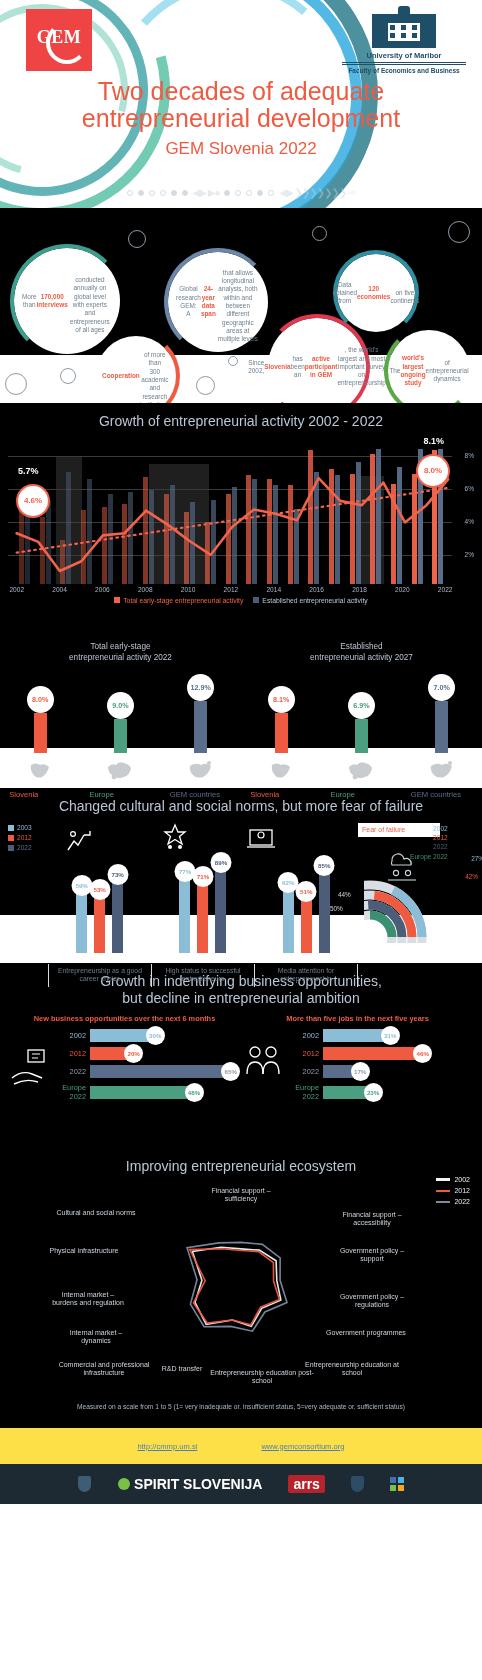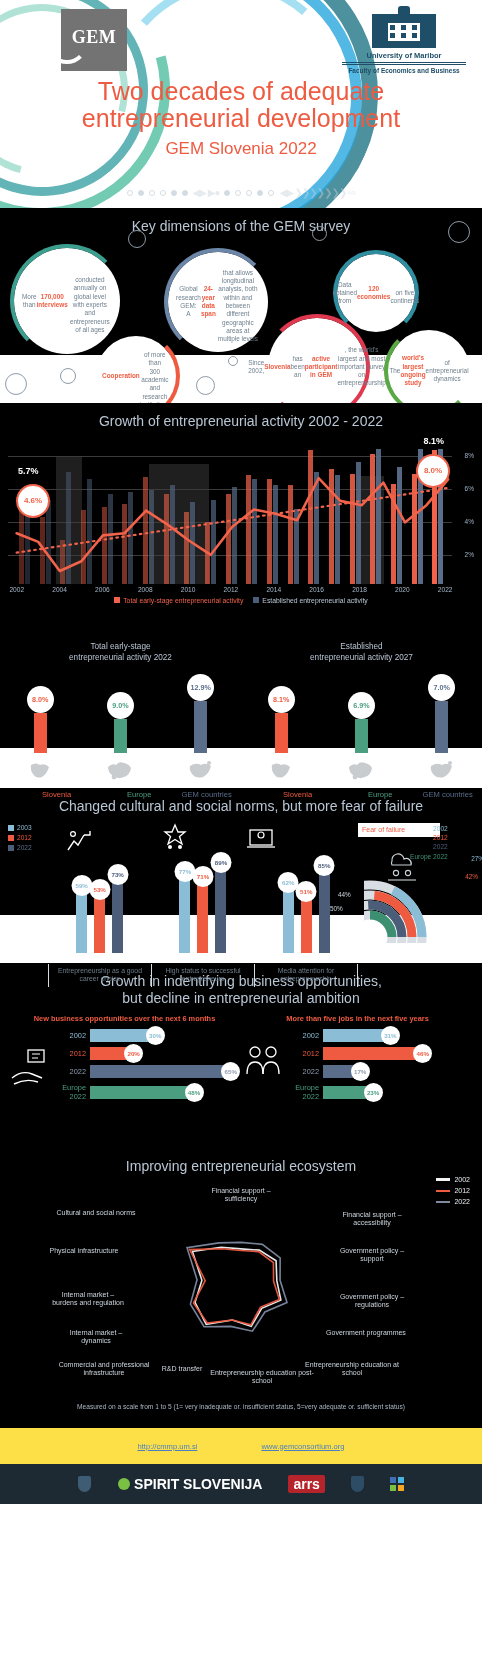--- a/index.html
+++ b/index.html
@@ -18,22 +18,22 @@
   .r1 { left: 8px; top: 8px; width: 300px; height: 300px; border: 14px solid #3aa98a; border-right-color: transparent; border-bottom-color: transparent; transform: rotate(-12deg); opacity: .92;}
   .r2 { left: 30px; top: 30px; width: 258px; height: 258px; border: 10px solid #4fbfa0; border-left-color: transparent; border-top-color: transparent; transform: rotate(30deg); opacity:.8;}
   .r3 { left: 54px; top: 54px; width: 212px; height: 212px; border: 9px solid #2f9b9e; border-bottom-color: transparent; transform: rotate(140deg); opacity:.75;}
   .r4 { left: 74px; top: 74px; width: 172px; height: 172px; border: 7px solid #8fd6c4; border-right-color: transparent; transform: rotate(60deg); opacity:.7;}
   .hdr-arc { position: absolute; left: 78px; top: -56px; width: 300px; height: 300px; border-radius: 50%;
              border: 16px solid #2f7d8e; border-bottom-color: transparent; border-left-color: transparent; transform: rotate(24deg); opacity:.85;}
   .hdr-arc2 { position: absolute; left: 96px; top: -36px; width: 266px; height: 266px; border-radius: 50%;
              border: 11px solid #29a7dd; border-bottom-color: transparent; border-left-color: transparent; transform: rotate(38deg); opacity:.8;}
   .hdr-arc3 { position: absolute; left: 112px; top: -20px; width: 236px; height: 236px; border-radius: 50%;
              border: 8px solid #5cc6e8; border-bottom-color: transparent; border-left-color: transparent; border-right-color:transparent; transform: rotate(-4deg); opacity:.55;}
-  .gem-logo { position: absolute; left: 26px; top: 9px; width: 66px; height: 62px; background: #737373;
-              display: flex; align-items: center; justify-content: center; z-index: 6; margin-left: 35px; }
+  .gem-logo { position: absolute; left: 26px; top: 9px; width: 66px; height: 62px; background: #ef4444;
+              display: flex; align-items: center; justify-content: center; z-index: 6; }
   .gem-logo-txt { color: #fff; font-family: "Liberation Serif", serif; font-weight: bold; font-size: 18px; letter-spacing: .5px; margin-top:-6px;}
   .gem-swoosh { position: absolute; left: 46px; top: 22px; width: 42px; height: 42px; border: 4px solid #fff;
                 border-radius: 50%; border-top-color: transparent; border-right-color: transparent; z-index: 7; }
   .uni-logo { position: absolute; right: 16px; top: 14px; width: 124px; text-align: center; z-index: 6; }
   .uni-bldg { width: 64px; height: 34px; background: #1f4e68; margin: 0 auto 3px; position: relative; }
   .uni-bldg:after { content:''; position:absolute; left:26px; top:-8px; width:12px; height:9px; background:#1f4e68; border-radius:3px 3px 0 0;}
   .uni-win { position:absolute; left:16px; top:9px; width:32px; height:18px; background:#fff; }
   .uni-win i { position:absolute; width:5px; height:5px; background:#1f4e68; }
   .uni-name { font-size: 7.5px; color: #1f4e68; font-weight: bold; padding-bottom:2px; border-bottom:1.2px solid #1f4e68;}
   .uni-fac { font-size: 6.5px; color: #1f4e68; font-weight: bold; padding-top:2px; border-top:1.2px solid #1f4e68; margin-top:1px;}
@@ -90,21 +90,21 @@
   .sw.tea { background:#f1634a; } .sw.est { background:#4c5d7a; }
   .lg-tea { color:#f1634a; } .lg-est { color:#b9c6d4; }
 
   
   .act2022 { height: 150px; position:relative; }
   .act-white { position:absolute; left:0; right:0; bottom:0; height: 40px; background:#fff; }
   .act-cols { display:flex; position:relative; z-index:3; padding-top:4px;}
   .act-half { flex:1; }
   .act-hd { text-align:center; color:#b9c6d4; font-size:8.2px; line-height:1.3; height:26px;}
   .pins { display:flex; justify-content:space-around; align-items:flex-end; margin-top:6px;}
-  .pin { width:62px; text-align:right; position:relative; }
+  .pin { width:62px; text-align:left; position:relative; }
   .pin .stem { width:13px; margin:0 auto; }
   .pin .pill { width:27px; height:27px; border-radius:50%; background:#fff; margin:0 auto;
                display:flex; align-items:center; justify-content:center; font-size:7.2px; font-weight:bold;}
   .pin .globe { width:34px; height:34px; border-radius:50%; background:#fff; margin:0 auto; position:relative; overflow:hidden;}
   .pin .cname { font-size:7.6px; margin-top:3px; }
   .c-red { color:#ef5b41; } .c-grn { color:#4c9e80; } .c-blu { color:#5a6e8c; }
 
   
   .culture { height: 175px; position:relative; }
   .cul-white { position:absolute; left:0; right:0; bottom:0; height: 48px; background:#fff; }
@@ -221,21 +221,20 @@
       <span class="d f"></span>
         <span class="d"></span>
         <span class="d"></span>
         <span class="d f"></span>
         <span class="d"></span>
       <span class="hdr-chev">◀▶ ❯❯❯❯❯❯❯ ⇨</span>
     </div>
   </div>
 
   <div class="dark keydim">
-    <div class="sec-title">Key dimensions of the GEM survey</div>
     <div class="kd-white"></div>
 
     <span class="o-ring" style="left:128px;top:22px;width:18px;height:18px;"></span>
     <span class="o-ring" style="left:312px;top:18px;width:15px;height:15px;"></span>
     <span class="o-ring" style="left:448px;top:13px;width:22px;height:22px;"></span>
     <span class="o-ring" style="left:5px;top:165px;width:22px;height:22px;"></span>
     <span class="o-ring" style="left:60px;top:160px;width:16px;height:16px;"></span>
     <span class="o-ring" style="left:196px;top:168px;width:19px;height:19px;"></span>
     <span class="o-ring" style="left:228px;top:148px;width:10px;height:10px;"></span>
 

